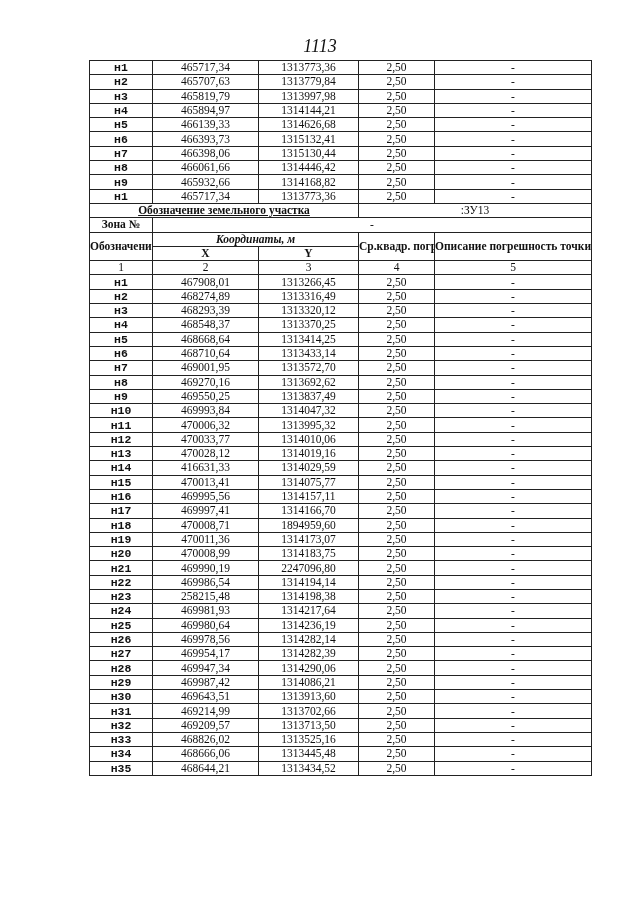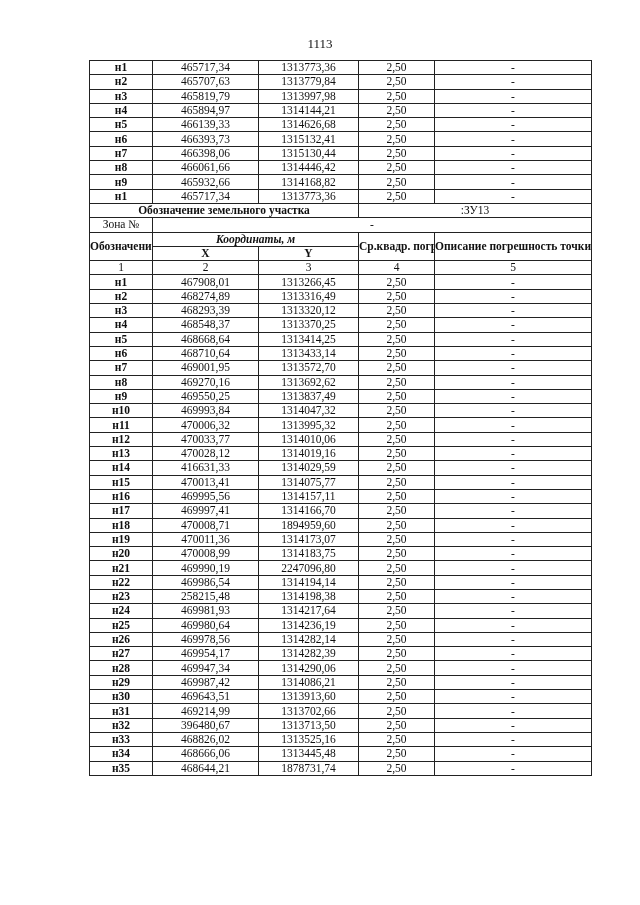--- a/index.html
+++ b/index.html
@@ -2,35 +2,36 @@
 <html><head>
   <meta charset="utf-8">
   <style>
     html, body { margin: 0; padding: 0; background: #ffffff; }
     body {
       width: 640px; height: 905px; position: relative; overflow: hidden;
       font-family: "Liberation Serif", "DejaVu Serif", serif; color: #111;
     }
     .page-number {
       position: absolute; top: 36px; left: 0; width: 640px; text-align: center;
-      font-size: 13px;
+      font-size: 18px;
+      font-style: italic;
     }
     table.coords {
       position: absolute; left: 89px; top: 60px;
       border-collapse: collapse; table-layout: fixed;
       width: 502px;
     }
     table.coords td {
       border: 1px solid #222; padding: 0; text-align: center;
       font-size: 11.5px; line-height: 13px; height: 13.3px; overflow: hidden; white-space: nowrap;
     }
-    td.pt { font-weight: bold; }
-    td.label-row { font-weight: bold; font-size: 12px; height: 22px; }
+    td.pt { font-weight: bold; font-family: Liberation Mono, monospace; }
+    td.label-row { font-weight: bold; font-size: 12px; height: 22px; text-decoration: underline; }
     td.label-val { text-align: left; padding-left: 6px; font-size: 12px; }
-    td.zone-label { font-weight: normal; font-size: 12px; height: 21px; }
+    td.zone-label { font-weight: bold; font-size: 12px; height: 21px; }
     td.hdr { font-weight: bold; white-space: normal; }
     td.hdr-small { font-size: 8px; line-height: 9px; }
     td.hdr-mid { font-size: 10.5px; line-height: 12px; }
     td.hdr-big { font-size: 12.5px; line-height: 15px; }
     td.hdr-xy { font-size: 14px; height: 34px; }
     td.hdr-top { height: 34px; font-style: italic; }
     td.colnum { font-size: 12px; height: 12px; }
   </style>
 </head>
 <body>
@@ -357,21 +358,21 @@
       </tr>
       <tr>
         <td class="pt">н31</td>
         <td>469214,99</td>
         <td>1313702,66</td>
         <td>2,50</td>
         <td>-</td>
       </tr>
       <tr>
         <td class="pt">н32</td>
-        <td>396480,67</td>
+        <td>469209,57</td>
         <td>1313713,50</td>
         <td>2,50</td>
         <td>-</td>
       </tr>
       <tr>
         <td class="pt">н33</td>
         <td>468826,02</td>
         <td>1313525,16</td>
         <td>2,50</td>
         <td>-</td>
@@ -379,18 +380,18 @@
       <tr>
         <td class="pt">н34</td>
         <td>468666,06</td>
         <td>1313445,48</td>
         <td>2,50</td>
         <td>-</td>
       </tr>
       <tr>
         <td class="pt">н35</td>
         <td>468644,21</td>
-        <td>1878731,74</td>
+        <td>1313434,52</td>
         <td>2,50</td>
         <td>-</td>
       </tr>
     </tbody>
 </table>
 
 </body></html>

